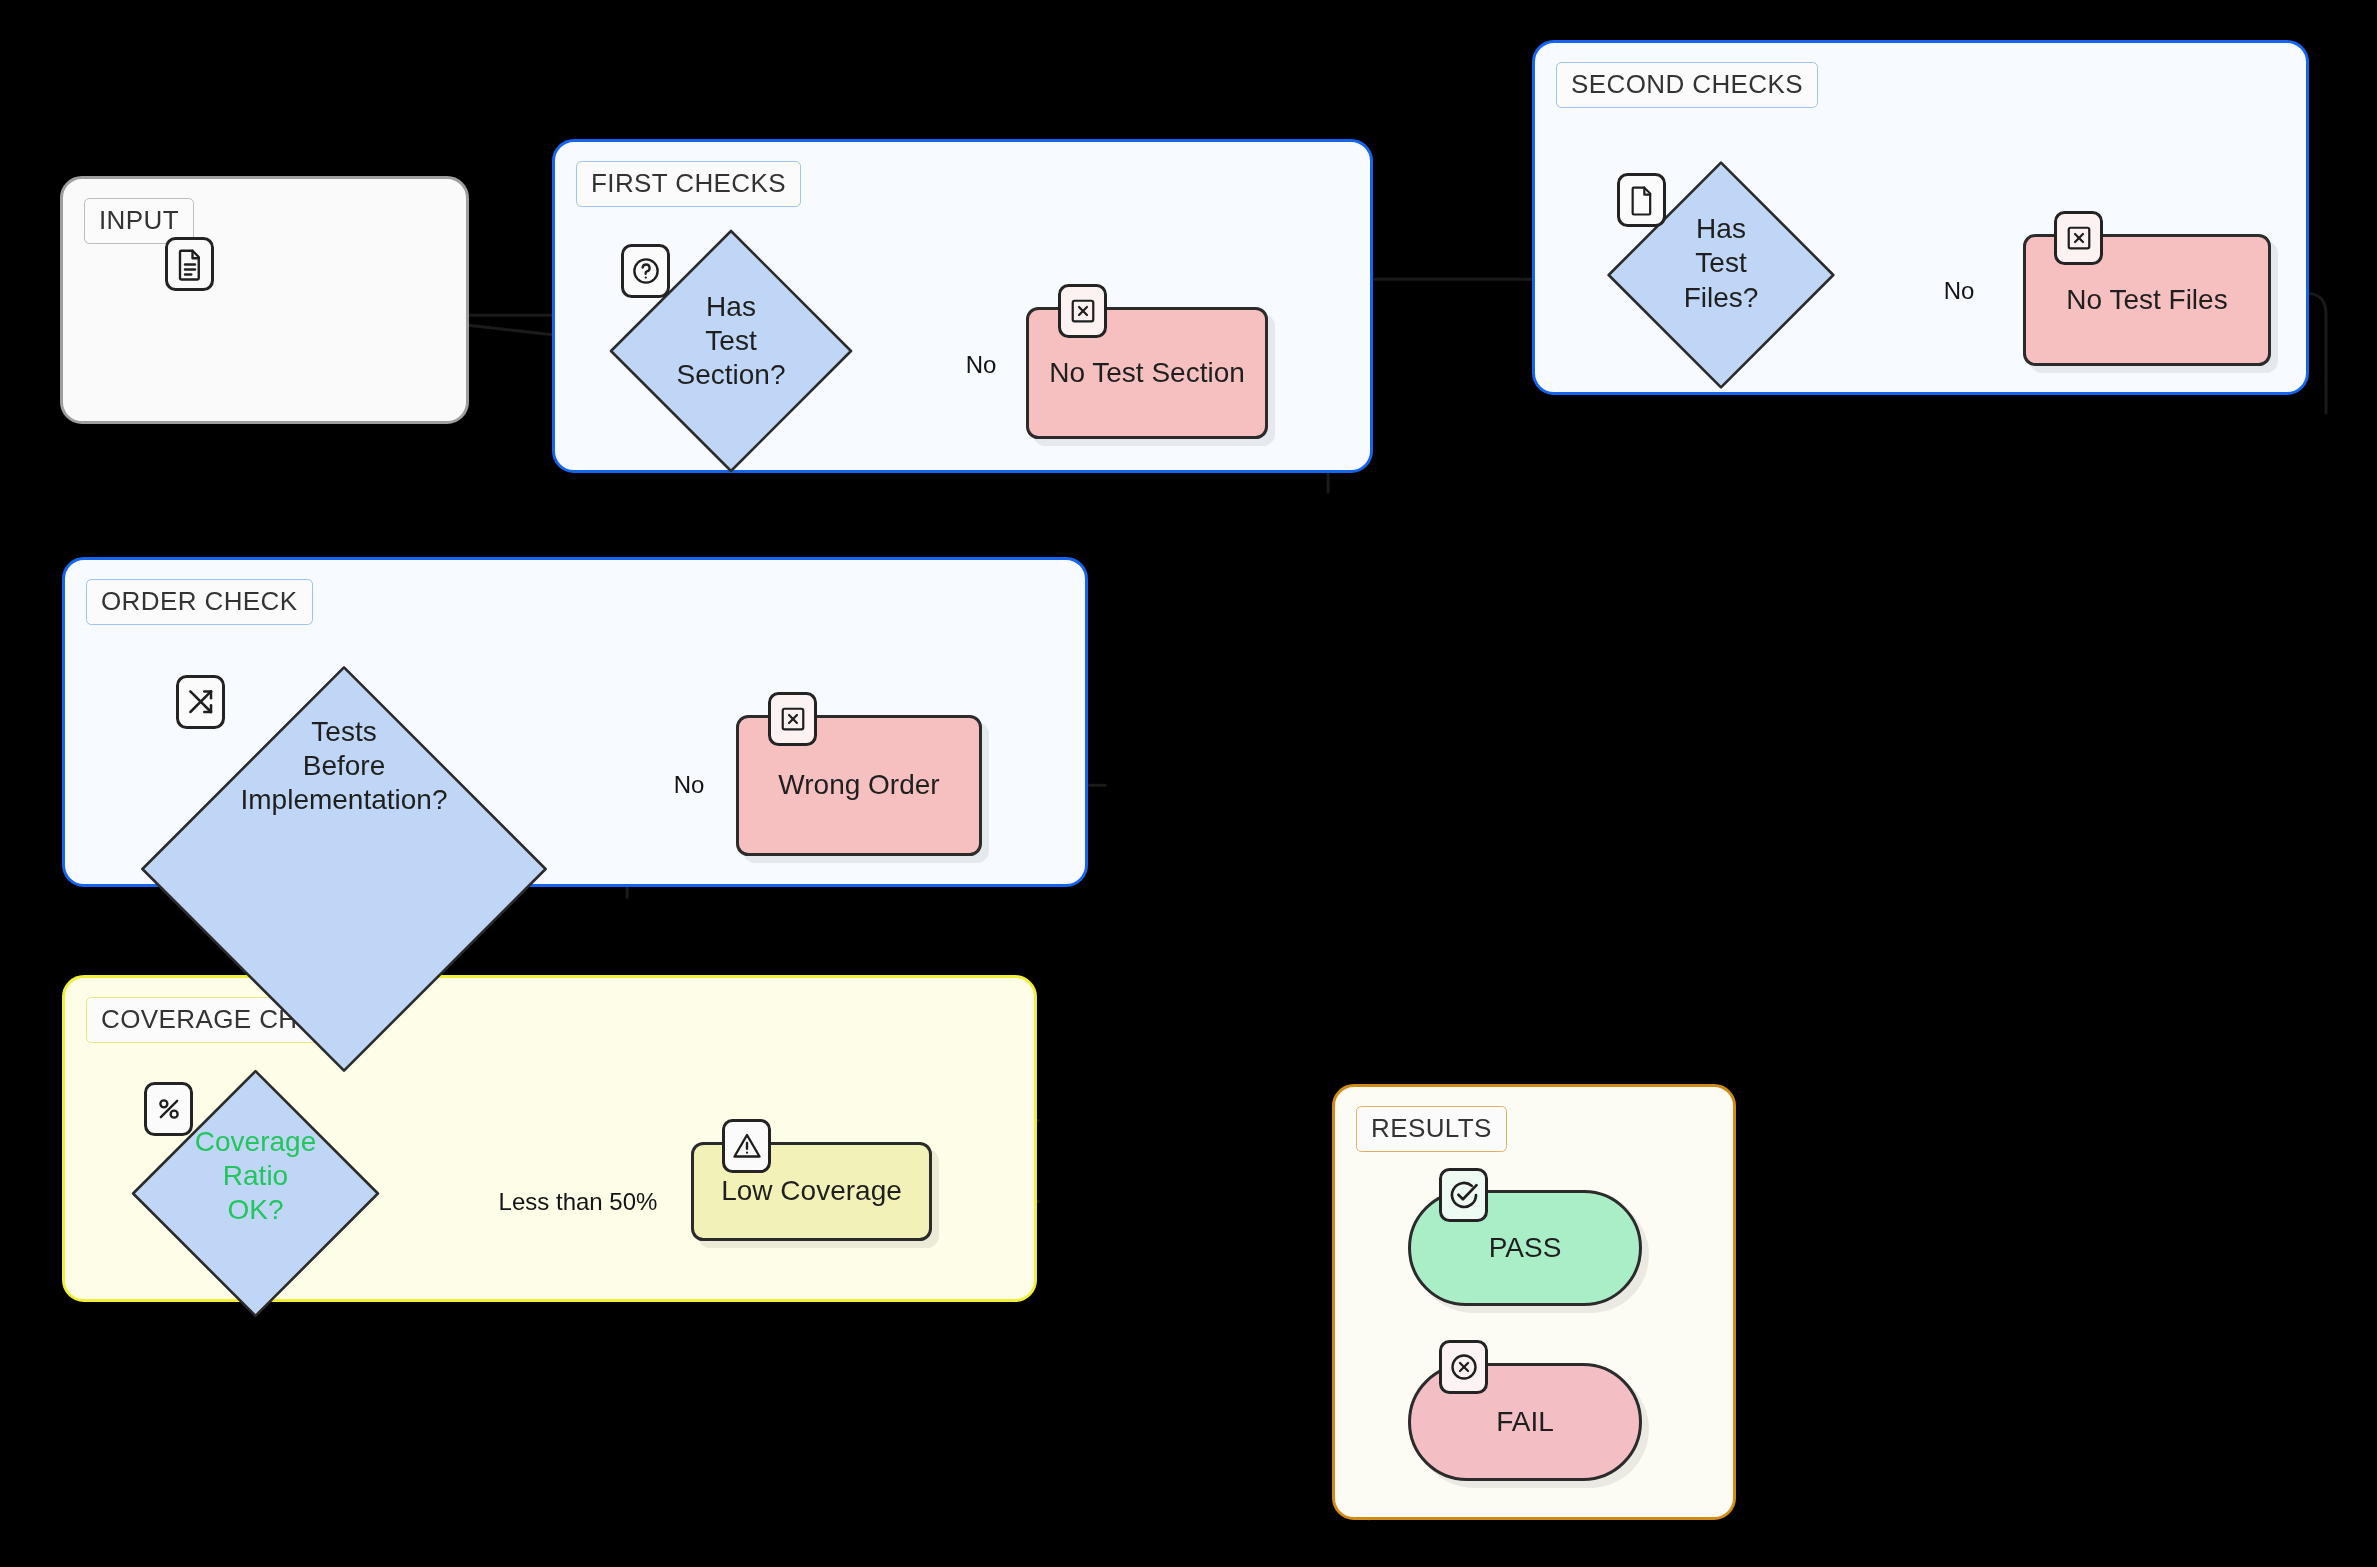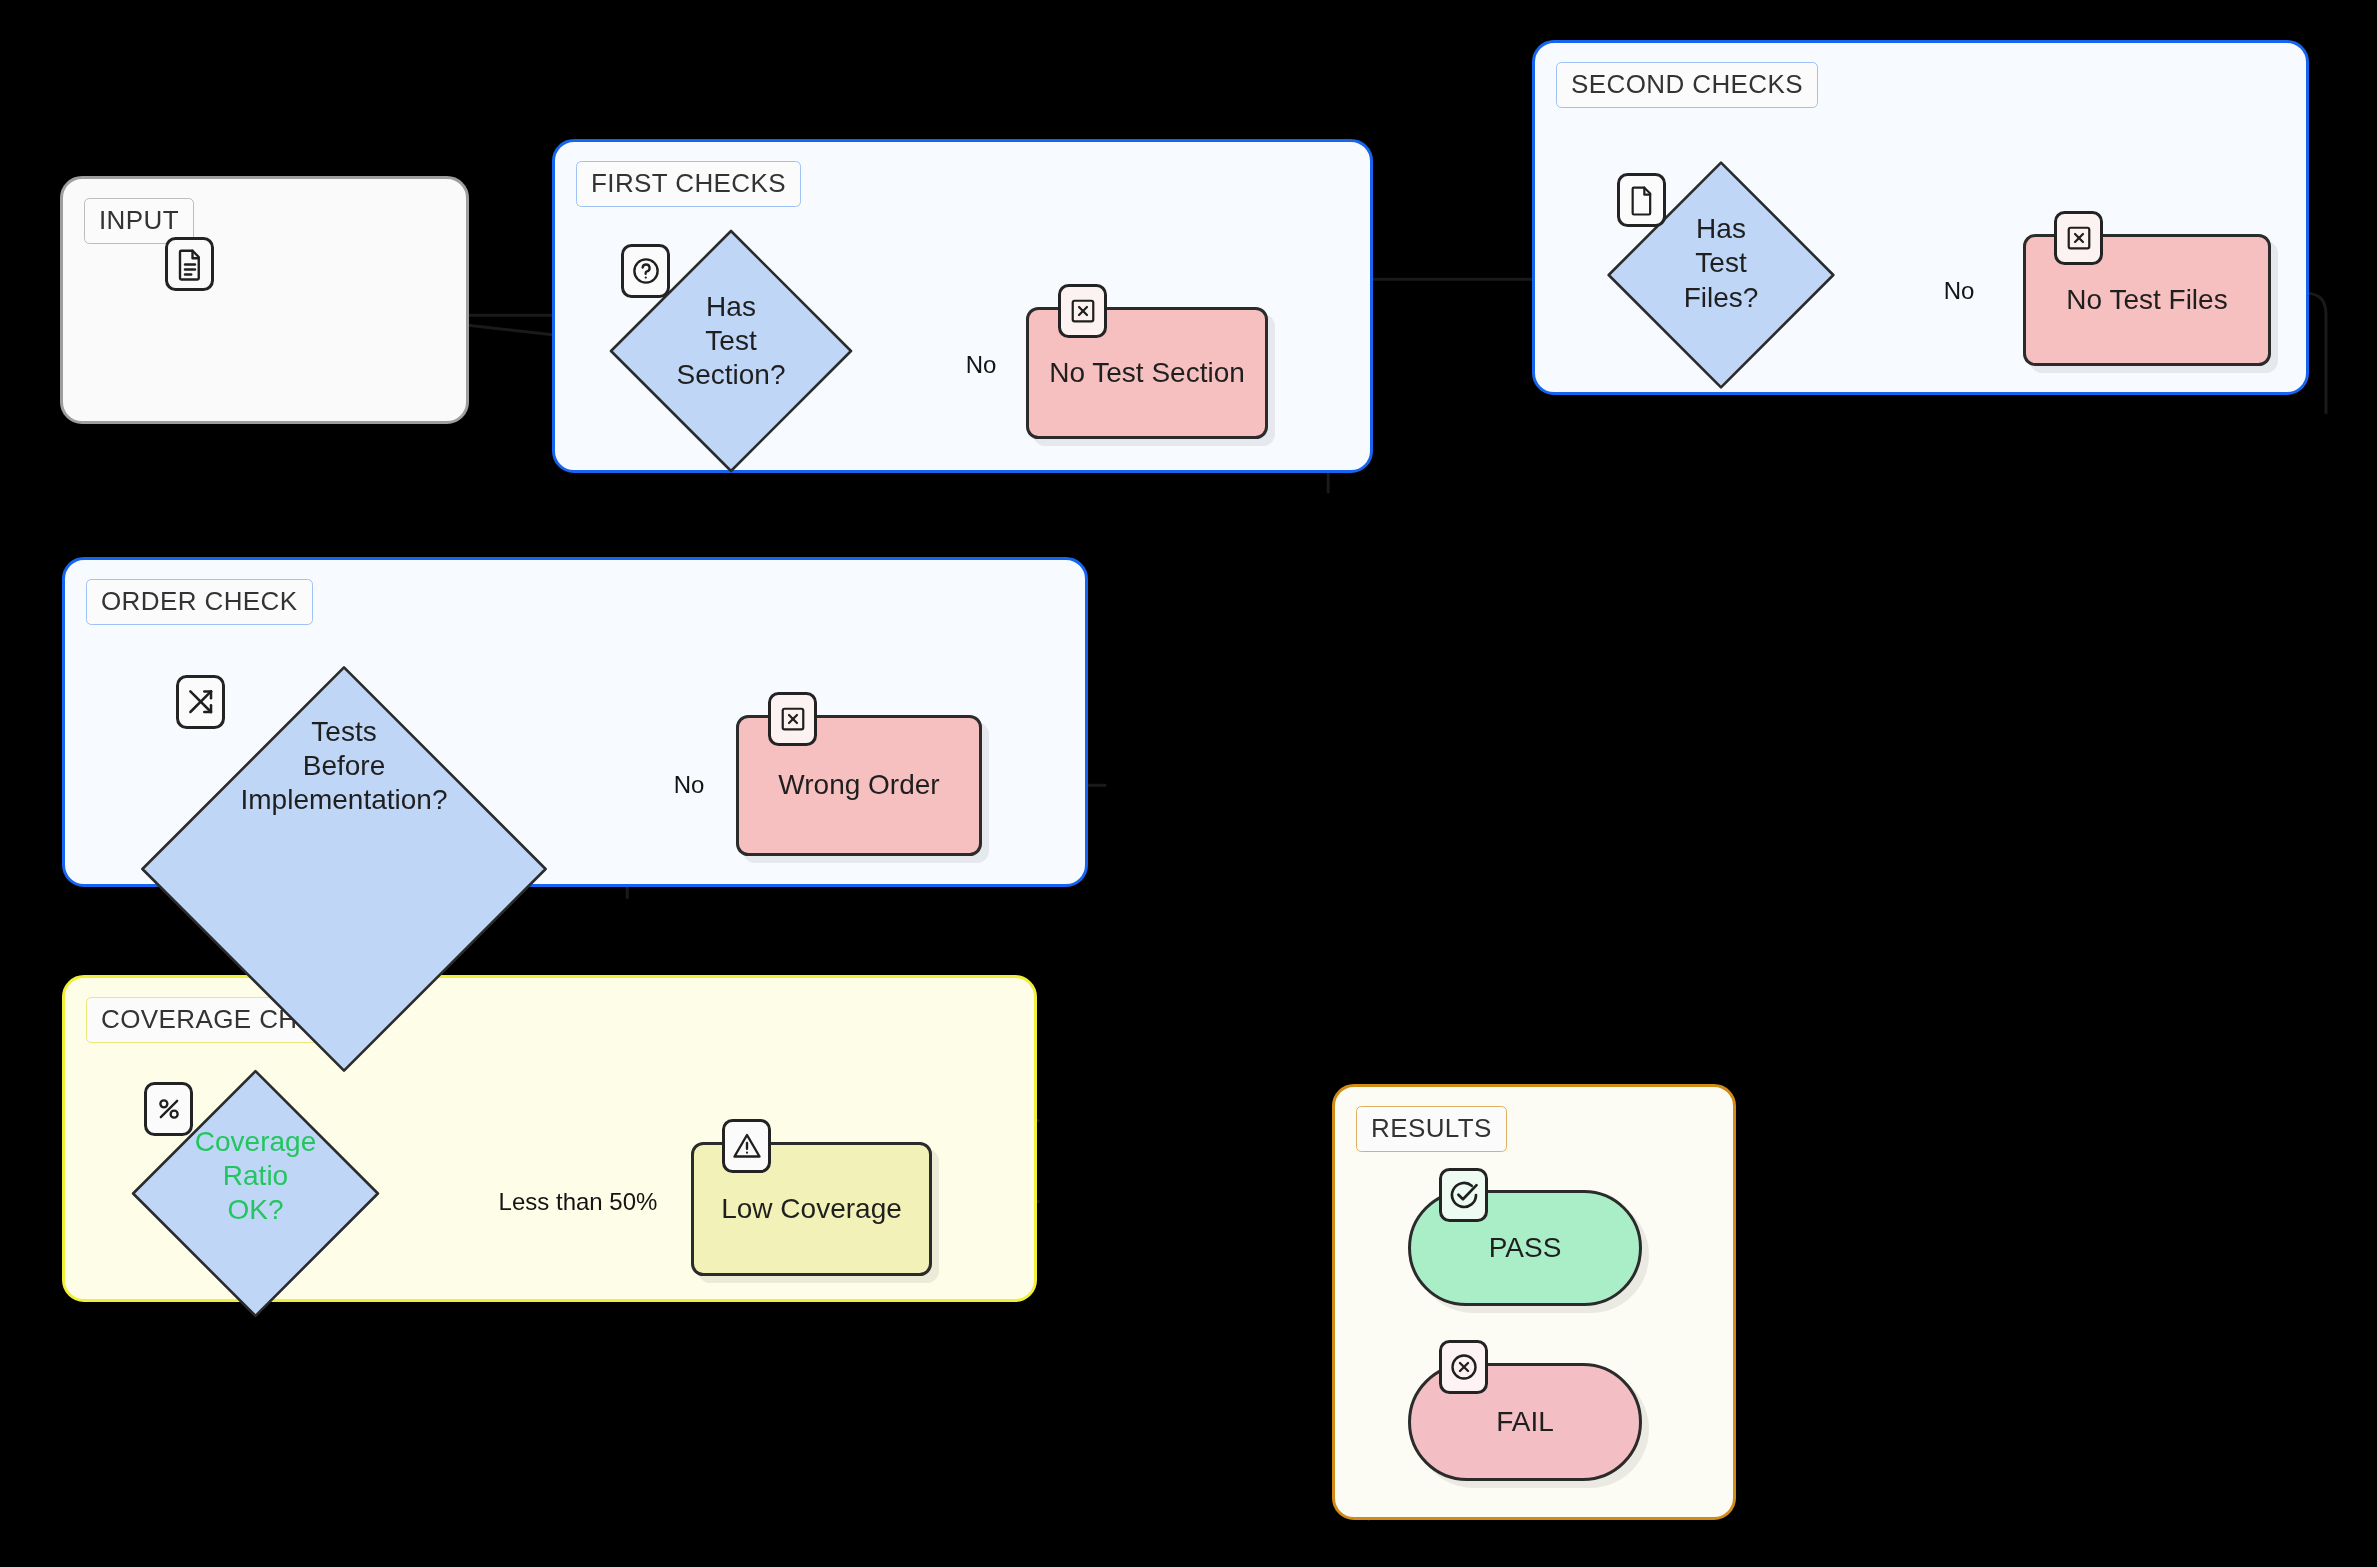--- a/index.html
+++ b/index.html
@@ -171,21 +171,21 @@
 
   <div class="node diamond" id="n-coverage_ratio_ok" style="left: 128px; top: 1066px; width: 255px; height: 220px; font-size: 28px; color: #22c55e;">
     <svg class="dshape" viewBox="0 0 100 100" preserveAspectRatio="none">
       <polygon points="50,2 98,50 50,98 2,50" fill="#bfd6f6" stroke="#2b2b2b" stroke-width="2.6" vector-effect="non-scaling-stroke" stroke-linejoin="round"></polygon>
     </svg>
     <span class="lbl">Coverage
 Ratio
 OK?</span>
   </div>
 
-  <div class="node rect" id="n-low_coverage" style="left: 691px; top: 1142px; width: 241px; height: 134px; font-size: 28px; color: rgb(31, 31, 31); background: rgb(242, 242, 184);">
+  <div class="node rect" id="n-low_coverage" style="left: 691px; top: 1142px; width: 241px; height: 99px; font-size: 28px; color: rgb(31, 31, 31); background: rgb(242, 242, 184);">
     <span class="lbl">Low Coverage</span>
   </div>
 
   <div class="node stadium" id="n-pass" style="left: 1408px; top: 1190px; width: 234px; height: 116px; font-size: 28px; color: rgb(31, 31, 31); background: rgb(170, 238, 200);">
     <span class="lbl">PASS</span>
   </div>
 
   <div class="node stadium" id="n-fail" style="left: 1408px; top: 1363px; width: 234px; height: 118px; font-size: 28px; color: rgb(31, 31, 31); background: rgb(243, 191, 196);">
     <span class="lbl">FAIL</span>
   </div>

